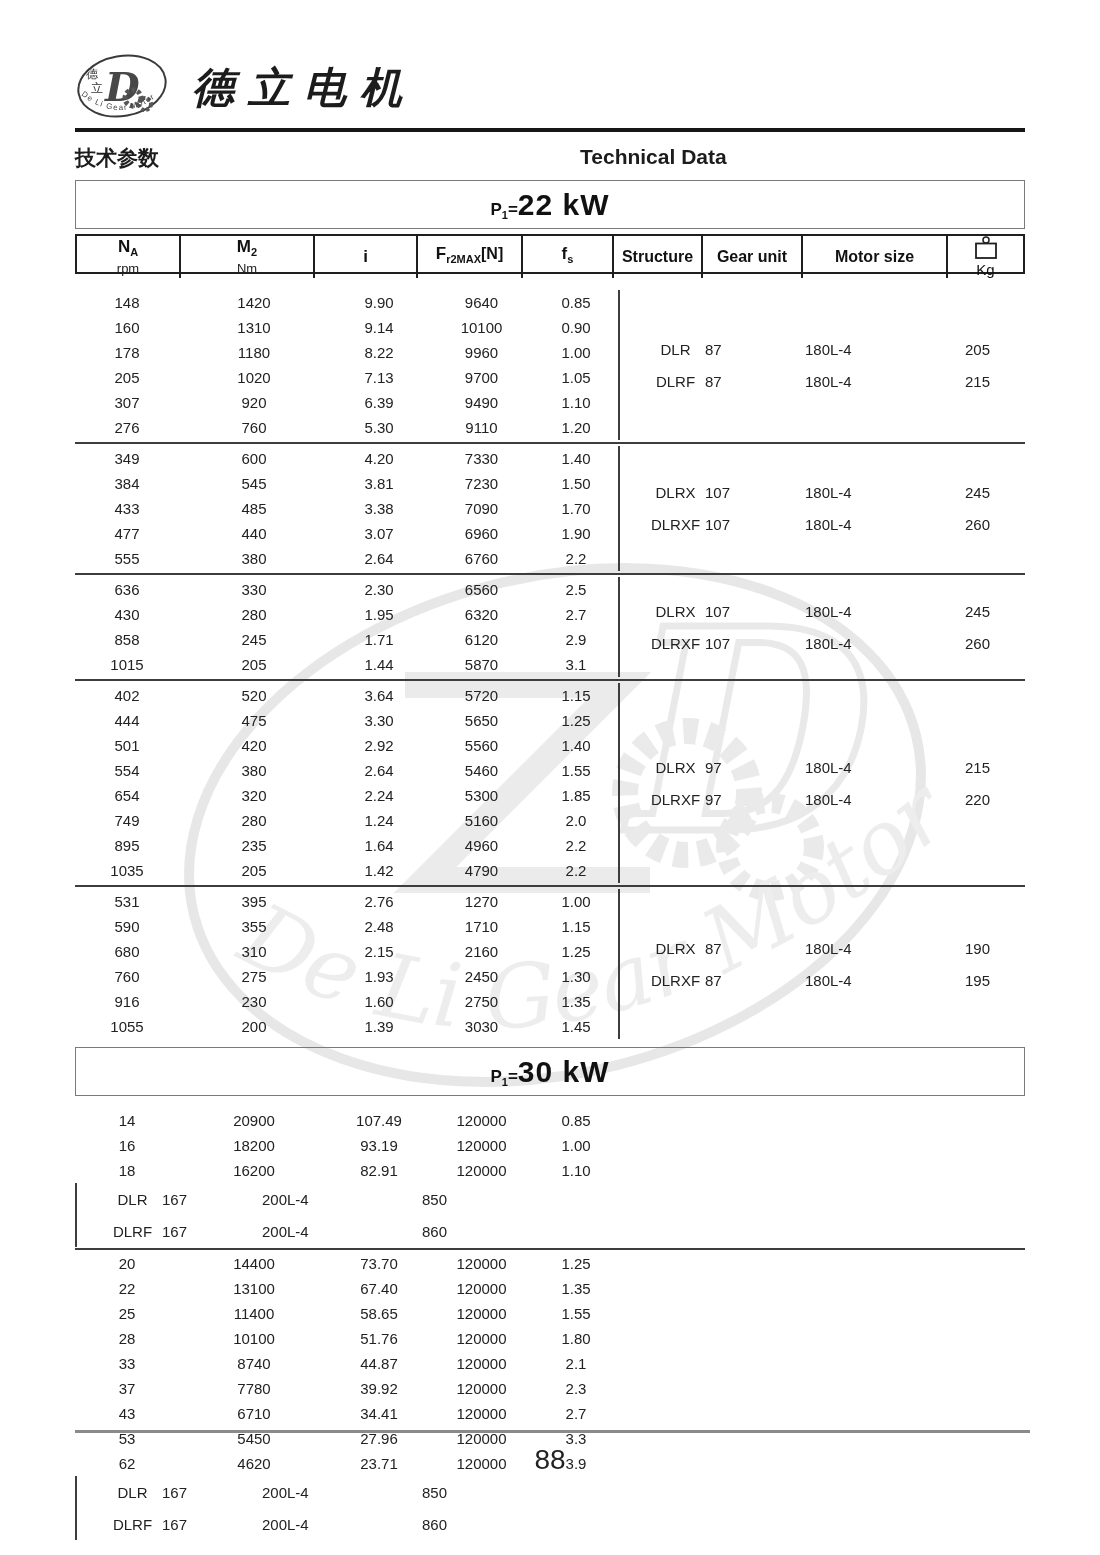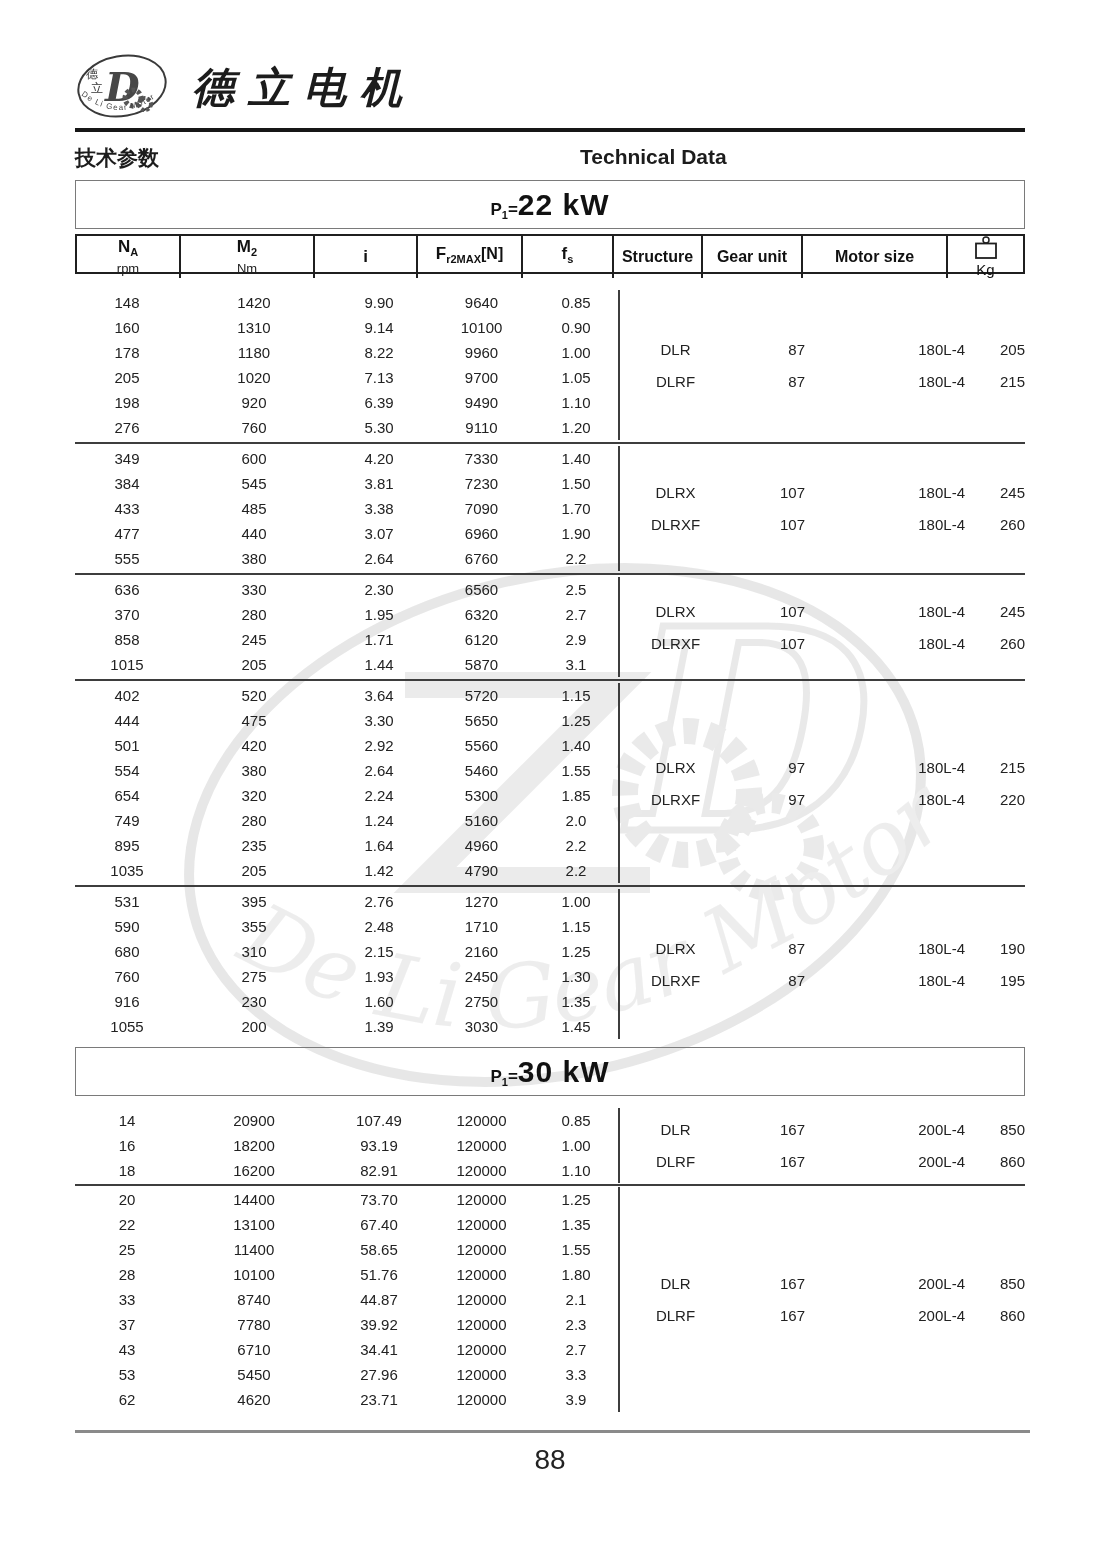--- a/index.html
+++ b/index.html
@@ -33,28 +33,28 @@
   .hsym sub{font-size:11px;font-weight:bold;}
   .hsym .suffix{font-size:16px;}
   .hunit{font-size:13px;line-height:14px;color:#222;}
   .hlabel{font-size:16px;font-weight:bold;color:#111;}
   .kglabel{font-size:15px;font-weight:normal;}
 
   
   .secbody{padding-top:14px;}
   .secbody.s2{padding-top:6px;}
   .block{display:flex;border-bottom:2px solid #3d3d3d;padding:2px 0;}
-  .secbody.s2 .block{padding:1px 0;}
+  .secbody.s2 .block{padding:1px 0;flex-direction:column;}
   .block.last{border-bottom:none;}
   .rows{width:543px;}
   .row{display:grid;grid-template-columns:104px 150px 100px 105px 84px;height:25px;}
   .cell{text-align:center;line-height:25px;font-size:15px;color:#222;}
   .info{flex:1;border-left:2px solid #3d3d3d;display:flex;flex-direction:column;justify-content:center;}
   .variant{display:grid;grid-template-columns:85px 100px 160px auto;height:32px;align-items:center;font-size:15px;color:#222;}
-  .icell{text-align:right;}
+  .icell{text-align:left;}
   .icell.icol0{text-align:center;padding-left:26px;}
 
   
   .footer-rule{position:absolute;left:75px;right:70px;top:1430px;height:3px;background:#8a8a8a;z-index:1;}
   .page-number{position:absolute;left:0;right:0;top:1444px;text-align:center;font-size:28px;color:#222;z-index:1;}
 
   
   .watermark{position:absolute;left:75px;top:555px;width:950px;height:800px;z-index:0;pointer-events:none;opacity:.55;}
 </style>
 </head>
@@ -162,21 +162,21 @@
                 <div class="cell">1.00</div>
               </div>
               <div class="row">
                 <div class="cell">205</div>
                 <div class="cell">1020</div>
                 <div class="cell">7.13</div>
                 <div class="cell">9700</div>
                 <div class="cell">1.05</div>
               </div>
               <div class="row">
-                <div class="cell">198</div>
+                <div class="cell">307</div>
                 <div class="cell">920</div>
                 <div class="cell">6.39</div>
                 <div class="cell">9490</div>
                 <div class="cell">1.10</div>
               </div>
               <div class="row">
                 <div class="cell">276</div>
                 <div class="cell">760</div>
                 <div class="cell">5.30</div>
                 <div class="cell">9110</div>
@@ -254,21 +254,21 @@
           <div class="block">
             <div class="rows">
               <div class="row">
                 <div class="cell">636</div>
                 <div class="cell">330</div>
                 <div class="cell">2.30</div>
                 <div class="cell">6560</div>
                 <div class="cell">2.5</div>
               </div>
               <div class="row">
-                <div class="cell">370</div>
+                <div class="cell">430</div>
                 <div class="cell">280</div>
                 <div class="cell">1.95</div>
                 <div class="cell">6320</div>
                 <div class="cell">2.7</div>
               </div>
               <div class="row">
                 <div class="cell">858</div>
                 <div class="cell">245</div>
                 <div class="cell">1.71</div>
                 <div class="cell">6120</div>

